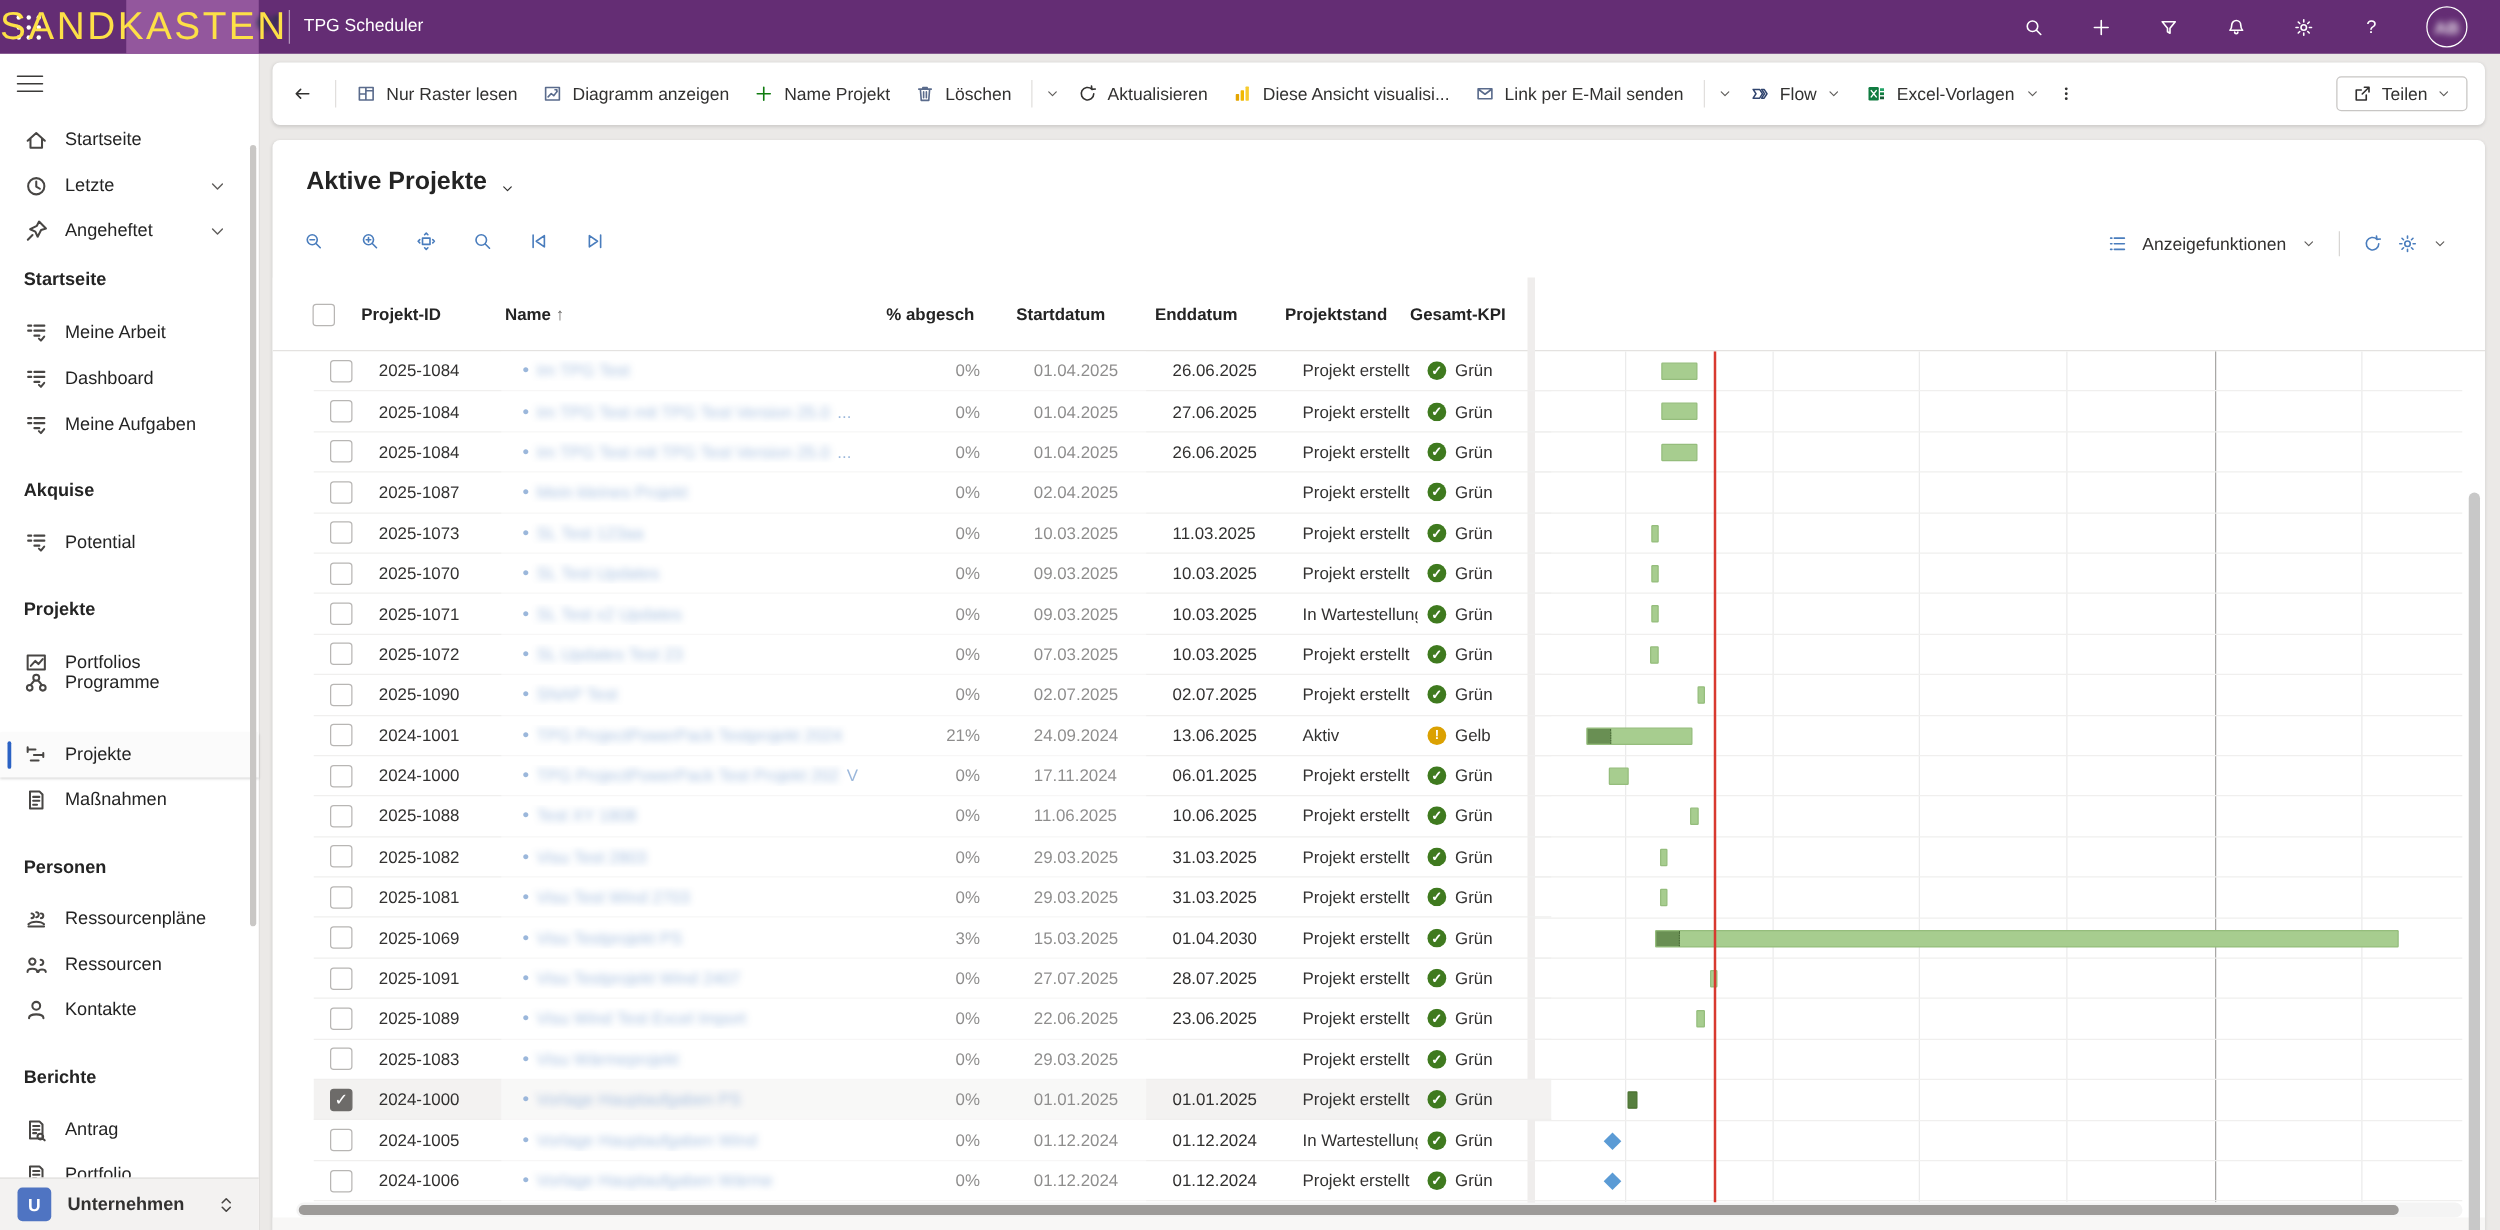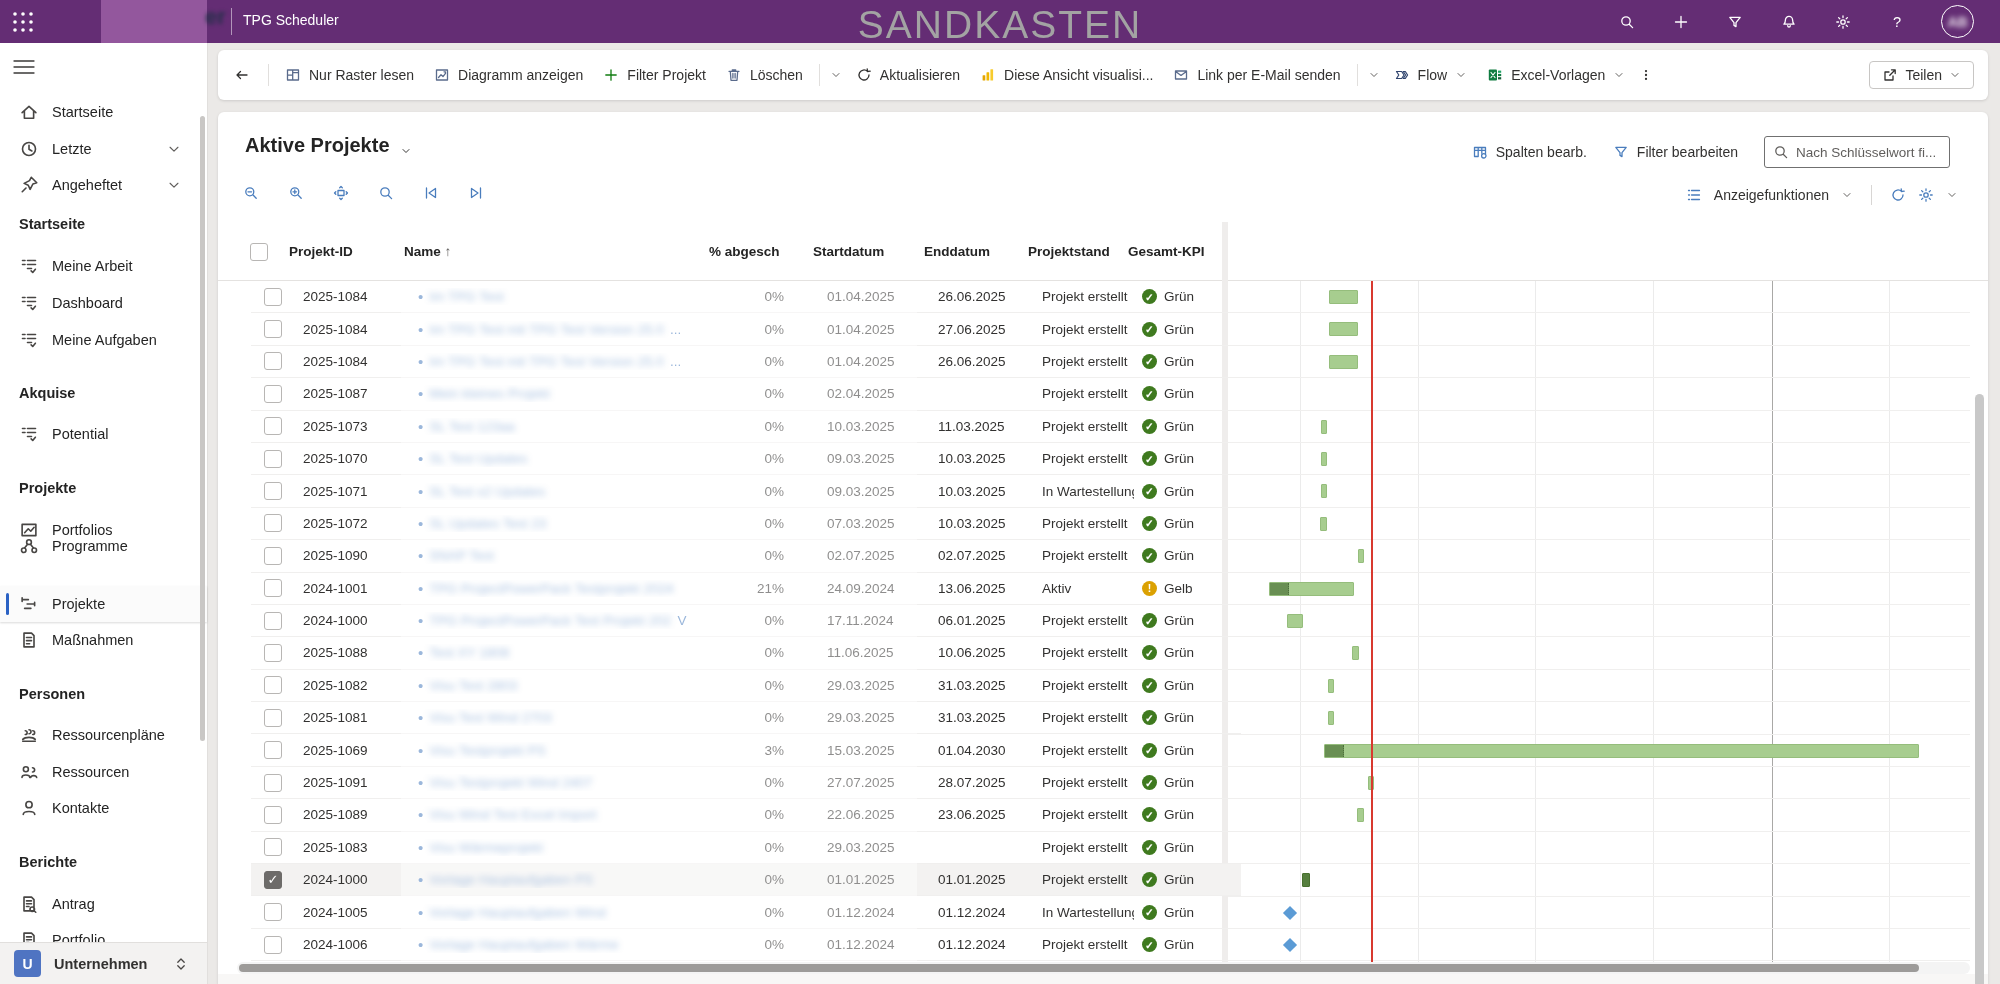--- a/index.html
+++ b/index.html
@@ -6,21 +6,21 @@
   html,body { width:2000px; height:984px; overflow:hidden;
     font-family:"Liberation Sans", sans-serif; background:#ebe9e7; color:#323130; }
 
   
   #appbar { position:absolute; left:0; top:0; width:2000px; height:43px; background:#642d74; color:#fff; z-index:50; }
   #waffle { position:absolute; left:11px; top:10px; width:24px; height:24px; cursor:pointer; }
   #org-redaction { position:absolute; left:101px; top:0; width:106px; height:43px; background:#9b5fa4; opacity:.85; }
   #logo-remnant { position:absolute; left:205px; top:4px; color:#16303f; font-weight:bold; font-size:22px; filter:blur(2px); opacity:.8; }
   #appbar-divider { position:absolute; left:231px; top:8px; width:1px; height:27px; background:rgba(255,255,255,.5); }
   #app-title { position:absolute; left:243px; top:12px; font-size:14px; color:#fff; }
-  #env-title { position:absolute; left:0; right:0; top:3px; text-align:center; font-size:39px; font-weight:300; letter-spacing:2px; color:#a3a3a3; }
+  #env-title { position:absolute; left:0; right:0; top:3px; text-align:left; font-size:31px; font-weight:300; letter-spacing:2px; color:#fde047; }
   .appbar-icons { position:absolute; right:26px; top:0; height:43px; display:flex; align-items:center; gap:34px; }
   .appbar-icons .ic { width:20px; height:20px; display:flex; align-items:center; justify-content:center; cursor:pointer; }
   #avatar { width:33px; height:33px; border:1.6px solid #fff; border-radius:50%; display:flex; align-items:center; justify-content:center; cursor:pointer; }
   #avatar span { filter:blur(2.5px); font-size:14px; font-weight:bold; color:#e9e0ea; }
 
   
   #sidebar { position:absolute; left:0; top:43px; width:208px; bottom:0; background:#fff; border-right:1px solid #e1dfdd; z-index:20; }
   #hamburger { position:absolute; left:13px; top:15px; width:22px; height:18px; cursor:pointer; }
   .snav { position:absolute; left:0; width:100%; height:36px; display:flex; align-items:center; cursor:pointer; font-size:14.5px; color:#242424; }
   .snav .sicon { width:20px; height:20px; margin-left:19px; margin-right:13px; flex:0 0 auto; color:#484644; }
@@ -358,21 +358,21 @@
           </svg>
         </span>
         <span>Diagramm anzeigen</span>
     </div>
     <div class="cmd-btn">
       <span style="color: rgb(16, 124, 16); display: inline-flex;">
           <svg width="16" height="16" viewBox="0 0 16 16">
             <path d="M8 2.8v10.4M2.8 8h10.4" fill="none" stroke="currentColor" stroke-width="1.3" stroke-linecap="round" stroke-linejoin="round"></path>
           </svg>
         </span>
-        <span>Filter Projekt</span>
+        <span>Name Projekt</span>
     </div>
     <div class="cmd-btn">
       <span style="color: rgb(90, 107, 140); display: inline-flex;">
           <svg width="16" height="16" viewBox="0 0 16 16">
             <path d="M3 4.3h10M6.3 4.3V3h3.4v1.3M4.3 4.3l.7 9h6l.7-9M6.9 6.5v4.6M9.1 6.5v4.6" fill="none" stroke="currentColor" stroke-width="1.3" stroke-linecap="round" stroke-linejoin="round"></path>
           </svg>
         </span>
         <span>Löschen</span>
     </div>
     <div class="cmd-sep"></div>
@@ -470,47 +470,20 @@
 
     <div id="view-title-row">
       <span id="view-title">Aktive Projekte</span>
       <span style="color: rgb(50, 49, 48); display: inline-flex;">
           <svg width="12" height="12" viewBox="0 0 16 16">
             <path d="M4 6l4 4 4-4" fill="none" stroke="currentColor" stroke-width="1.3" stroke-linecap="round" stroke-linejoin="round"></path>
           </svg>
         </span>
     </div>
 
-    <div id="title-right">
-      <div class="tr-btn">
-        <span style="color: rgb(74, 125, 189); display: inline-flex;">
-            <svg width="16" height="16" viewBox="0 0 16 16">
-              <path d="M2.5 3.5h11v6.2M2.5 6.3h11M6.2 3.5v9H2.5v-9M9.8 3.5v5.8" fill="none" stroke="currentColor" stroke-width="1.3" stroke-linecap="round" stroke-linejoin="round"></path>
-              <path d="M11.8 9.6a2.2 2.2 0 1 1 0 4.4 2.2 2.2 0 0 1 0-4.4z" fill="none" stroke="currentColor" stroke-width="1.3" stroke-linecap="round" stroke-linejoin="round"></path>
-            </svg>
-          </span>
-          <span>Spalten bearb.</span>
-      </div>
-      <div class="tr-btn">
-        <span style="color: rgb(74, 125, 189); display: inline-flex;">
-            <svg width="16" height="16" viewBox="0 0 16 16">
-              <path d="M2.8 3.4h10.4L9 8.6v4l-2-1.2V8.6z" fill="none" stroke="currentColor" stroke-width="1.3" stroke-linecap="round" stroke-linejoin="round"></path>
-            </svg>
-          </span>
-          <span>Filter bearbeiten</span>
-      </div>
-      <div id="kw-search">
-        <span style="color: rgb(96, 94, 92); display: inline-flex;">
-            <svg width="16" height="16" viewBox="0 0 16 16">
-              <path d="M7 2.8a4.2 4.2 0 1 1 0 8.4 4.2 4.2 0 0 1 0-8.4zM10.2 10.2 13.6 13.6" fill="none" stroke="currentColor" stroke-width="1.3" stroke-linecap="round" stroke-linejoin="round"></path>
-            </svg>
-          </span>
-        <input placeholder="Nach Schlüsselwort fi..." style="">
-      </div>
-    </div>
 
     <div id="gantt-toolbar">
       <span class="gtb" style="color: rgb(74, 125, 189); display: inline-flex;">
           <svg width="16" height="16" viewBox="0 0 16 16">
             <path d="M6.8 2.8a4 4 0 1 1 0 8 4 4 0 0 1 0-8zM9.8 9.8l3.4 3.4M5 6.8h3.6" fill="none" stroke="currentColor" stroke-width="1.3" stroke-linecap="round" stroke-linejoin="round"></path>
           </svg>
         </span>
       <span class="gtb" style="color: rgb(74, 125, 189); display: inline-flex;">
           <svg width="16" height="16" viewBox="0 0 16 16">
             <path d="M6.8 2.8a4 4 0 1 1 0 8 4 4 0 0 1 0-8zM9.8 9.8l3.4 3.4M5 6.8h3.6M6.8 5v3.6" fill="none" stroke="currentColor" stroke-width="1.3" stroke-linecap="round" stroke-linejoin="round"></path>

